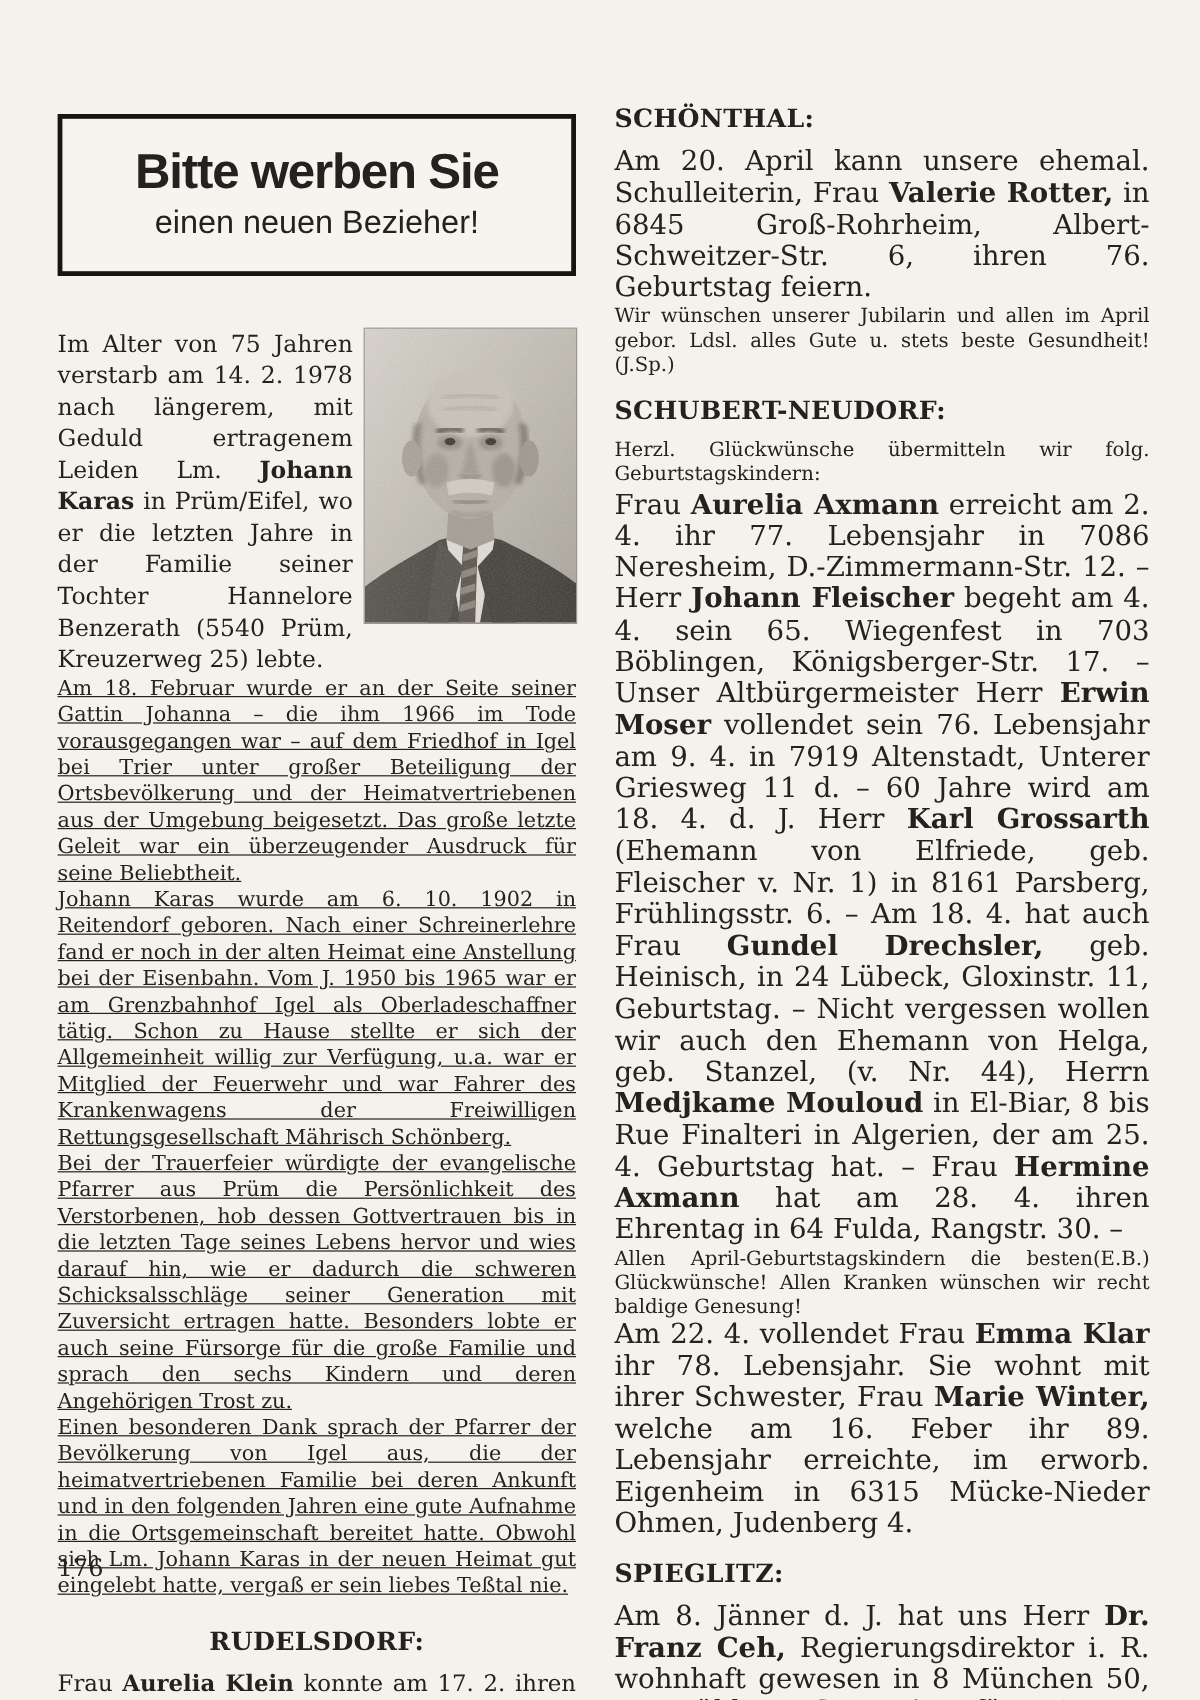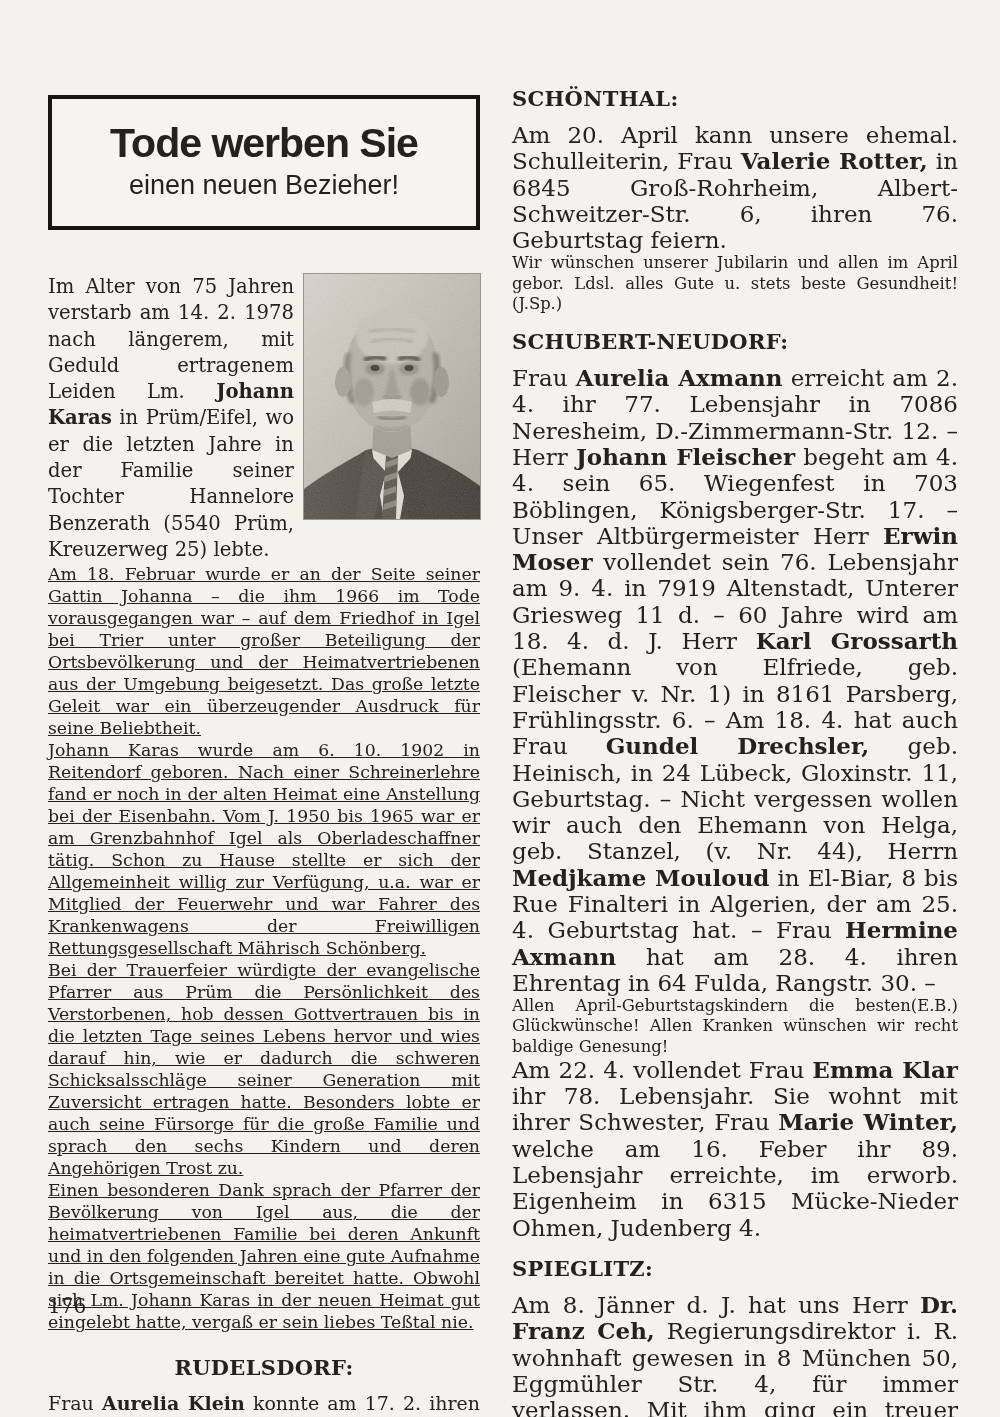--- a/index.html
+++ b/index.html
@@ -57,21 +57,21 @@
   b{font-weight:bold;}
 </style>
 </head>
 <body>
 
 <div class="page">
 
   <div class="col-left">
 
     <div class="ad-box">
-      <div class="ad-line1">Tode werben Sie</div>
+      <div class="ad-line1">Bitte werben Sie</div>
       <div class="ad-line2">einen neuen Bezieher!</div>
     </div>
 
     <div class="obituary">
       <div class="photo">
         <svg viewBox="0 0 176 245" xmlns="http://www.w3.org/2000/svg">
           <defs>
             <linearGradient id="bgG" x1="0" y1="0" x2="1" y2="1">
               <stop offset="0" stop-color="#d9d5cd"></stop>
               <stop offset="0.5" stop-color="#c2beb5"></stop>
@@ -159,20 +159,21 @@
   <div class="col-right">
 
     <div class="section">
       <h2 class="section-heading">SCHÖNTHAL:</h2>
       <p class="r-body"><span>Am 20. April kann unsere ehemal. Schulleiterin, Frau </span><b>Valerie Rotter,</b><span> in 6845 Groß-Rohrheim, Albert-Schweitzer-Str. 6, ihren 76. Geburtstag feiern.</span></p>
       <p class="r-small"><span>Wir wünschen unserer Jubilarin und allen im April gebor. Ldsl. alles Gute u. stets beste Gesundheit! (J.Sp.)</span></p>
     </div>
 
     <div class="section">
       <h2 class="section-heading">SCHUBERT-NEUDORF:</h2>
+      <p class="r-small r-intro"><span>Herzl. Glückwünsche übermitteln wir folg. Geburtstagskindern:</span></p>
       <p class="r-body"><span>Frau </span><b>Aurelia Axmann</b><span> erreicht am 2. 4. ihr 77. Lebensjahr in 7086 Neresheim, D.-Zimmermann-Str. 12. – Herr </span><b>Johann Fleischer</b><span> begeht am 4. 4. sein 65. Wiegenfest in 703 Böblingen, Königsberger-Str. 17. – Unser Altbürgermeister Herr </span><b>Erwin Moser</b><span> vollendet sein 76. Lebensjahr am 9. 4. in 7919 Altenstadt, Unterer Griesweg 11 d. – 60 Jahre wird am 18. 4. d. J. Herr </span><b>Karl Grossarth</b><span> (Ehemann von Elfriede, geb. Fleischer v. Nr. 1) in 8161 Parsberg, Frühlingsstr. 6. – Am 18. 4. hat auch Frau </span><b>Gundel Drechsler,</b><span> geb. Heinisch, in 24 Lübeck, Gloxinstr. 11, Geburtstag. – Nicht vergessen wollen wir auch den Ehemann von Helga, geb. Stanzel, (v. Nr. 44), Herrn </span><b>Medjkame Mouloud</b><span> in El-Biar, 8 bis Rue Finalteri in Algerien, der am 25. 4. Geburtstag hat. – Frau </span><b>Hermine Axmann</b><span> hat am 28. 4. ihren Ehrentag in 64 Fulda, Rangstr. 30. –</span></p>
       <p class="r-small"><span class="sig">(E.B.)</span><span><span>Allen April-Geburtstagskindern die besten Glückwünsche! Allen Kranken wünschen wir recht baldige Genesung!</span></span></p>
       <p class="r-body"><span>Am 22. 4. vollendet Frau </span><b>Emma Klar</b><span> ihr 78. Lebensjahr. Sie wohnt mit ihrer Schwester, Frau </span><b>Marie Winter,</b><span> welche am 16. Feber ihr 89. Lebensjahr erreichte, im erworb. Eigenheim in 6315 Mücke-Nieder Ohmen, Judenberg 4.</span></p>
     </div>
 
     <div class="section">
       <h2 class="section-heading">SPIEGLITZ:</h2>
       <p class="r-body"><span>Am 8. Jänner d. J. hat uns Herr </span><b>Dr. Franz Ceh,</b><span> Regierungsdirektor i. R. wohnhaft gewesen in 8 München 50, Eggmühler Str. 4, für immer verlassen. Mit ihm ging ein treuer Landsmann von uns, der vielen Vertriebenen beratend zur Seite stand.</span></p>
 
     </div>

